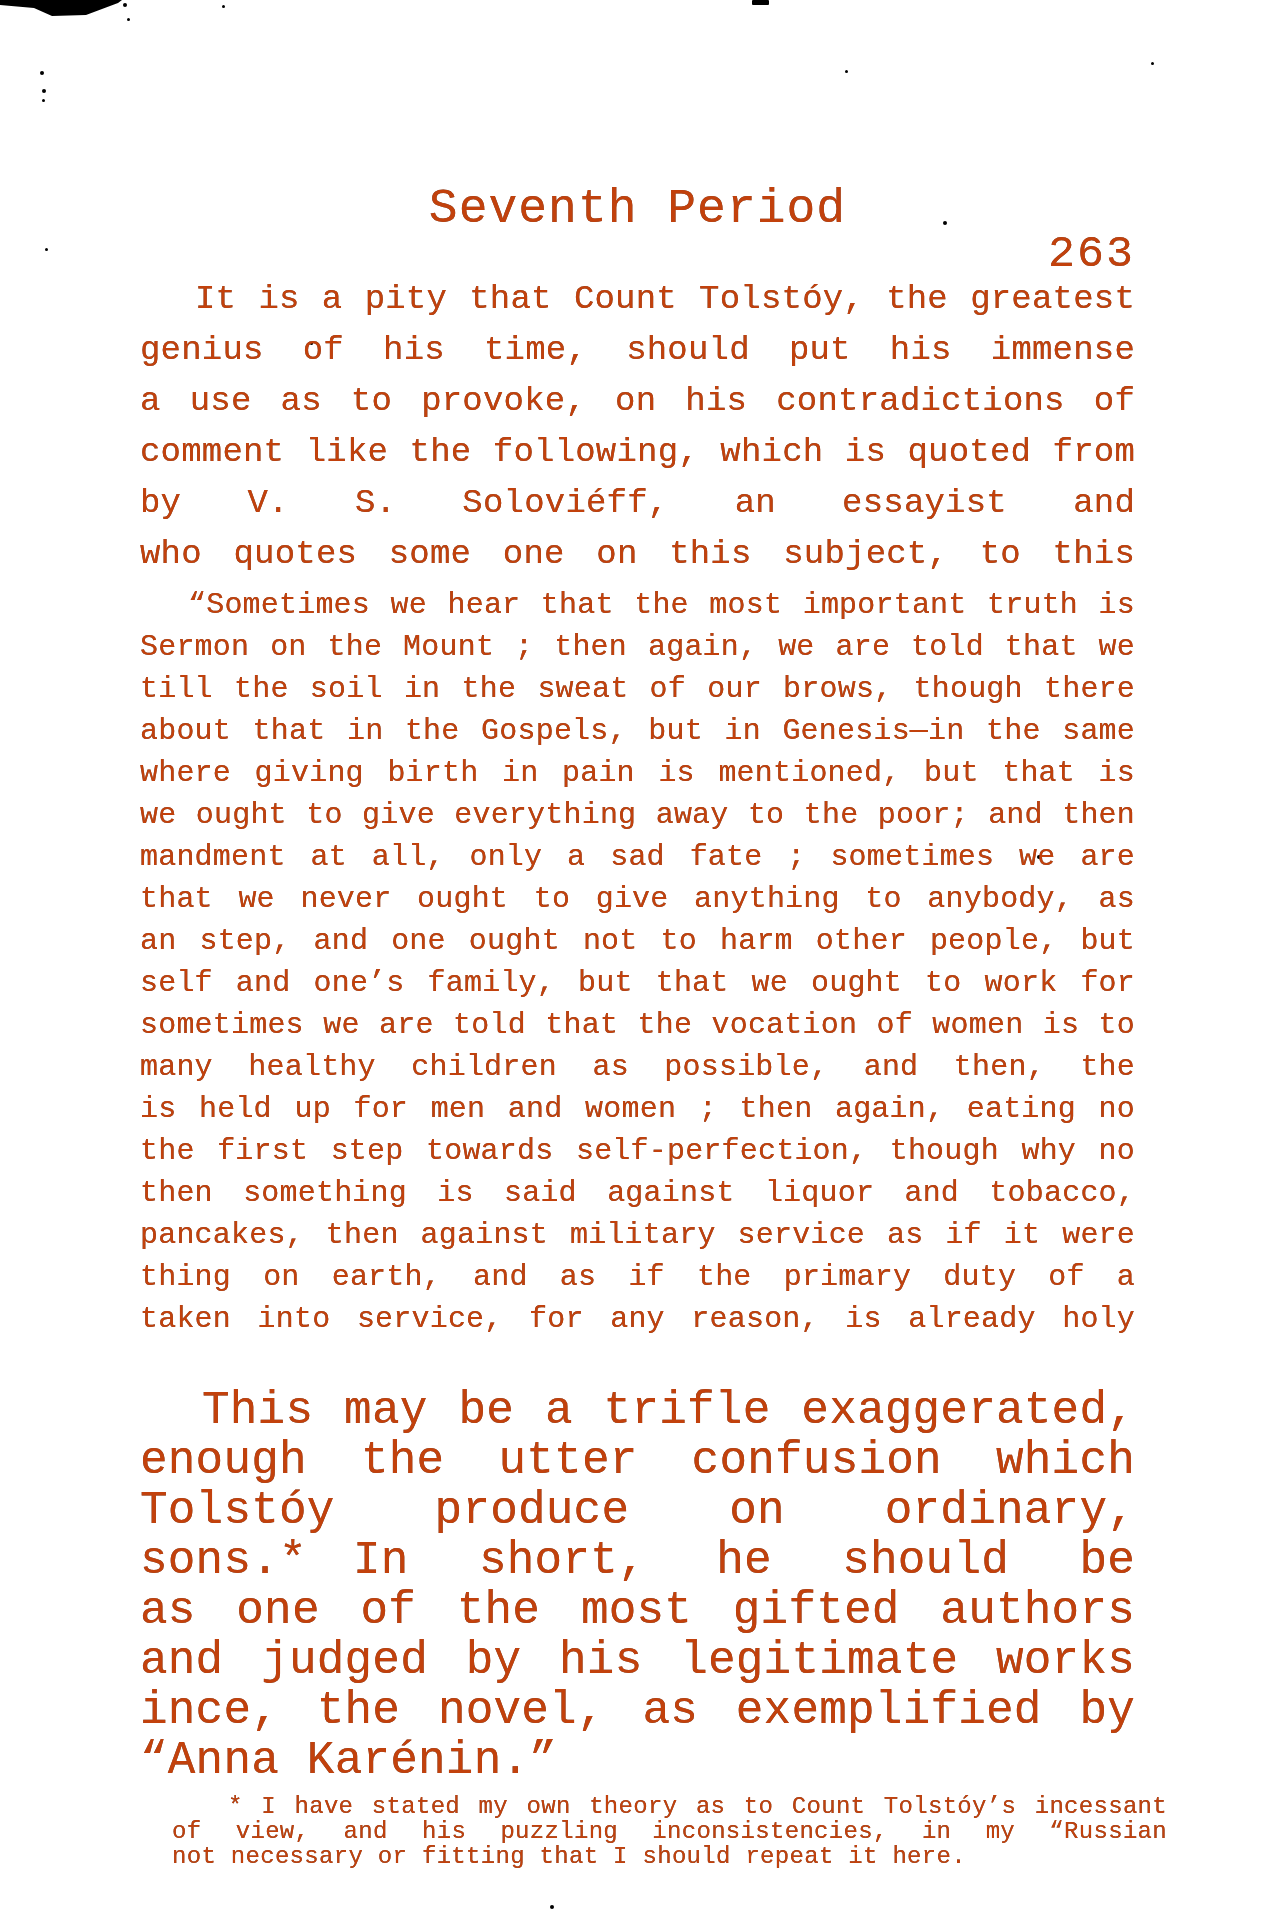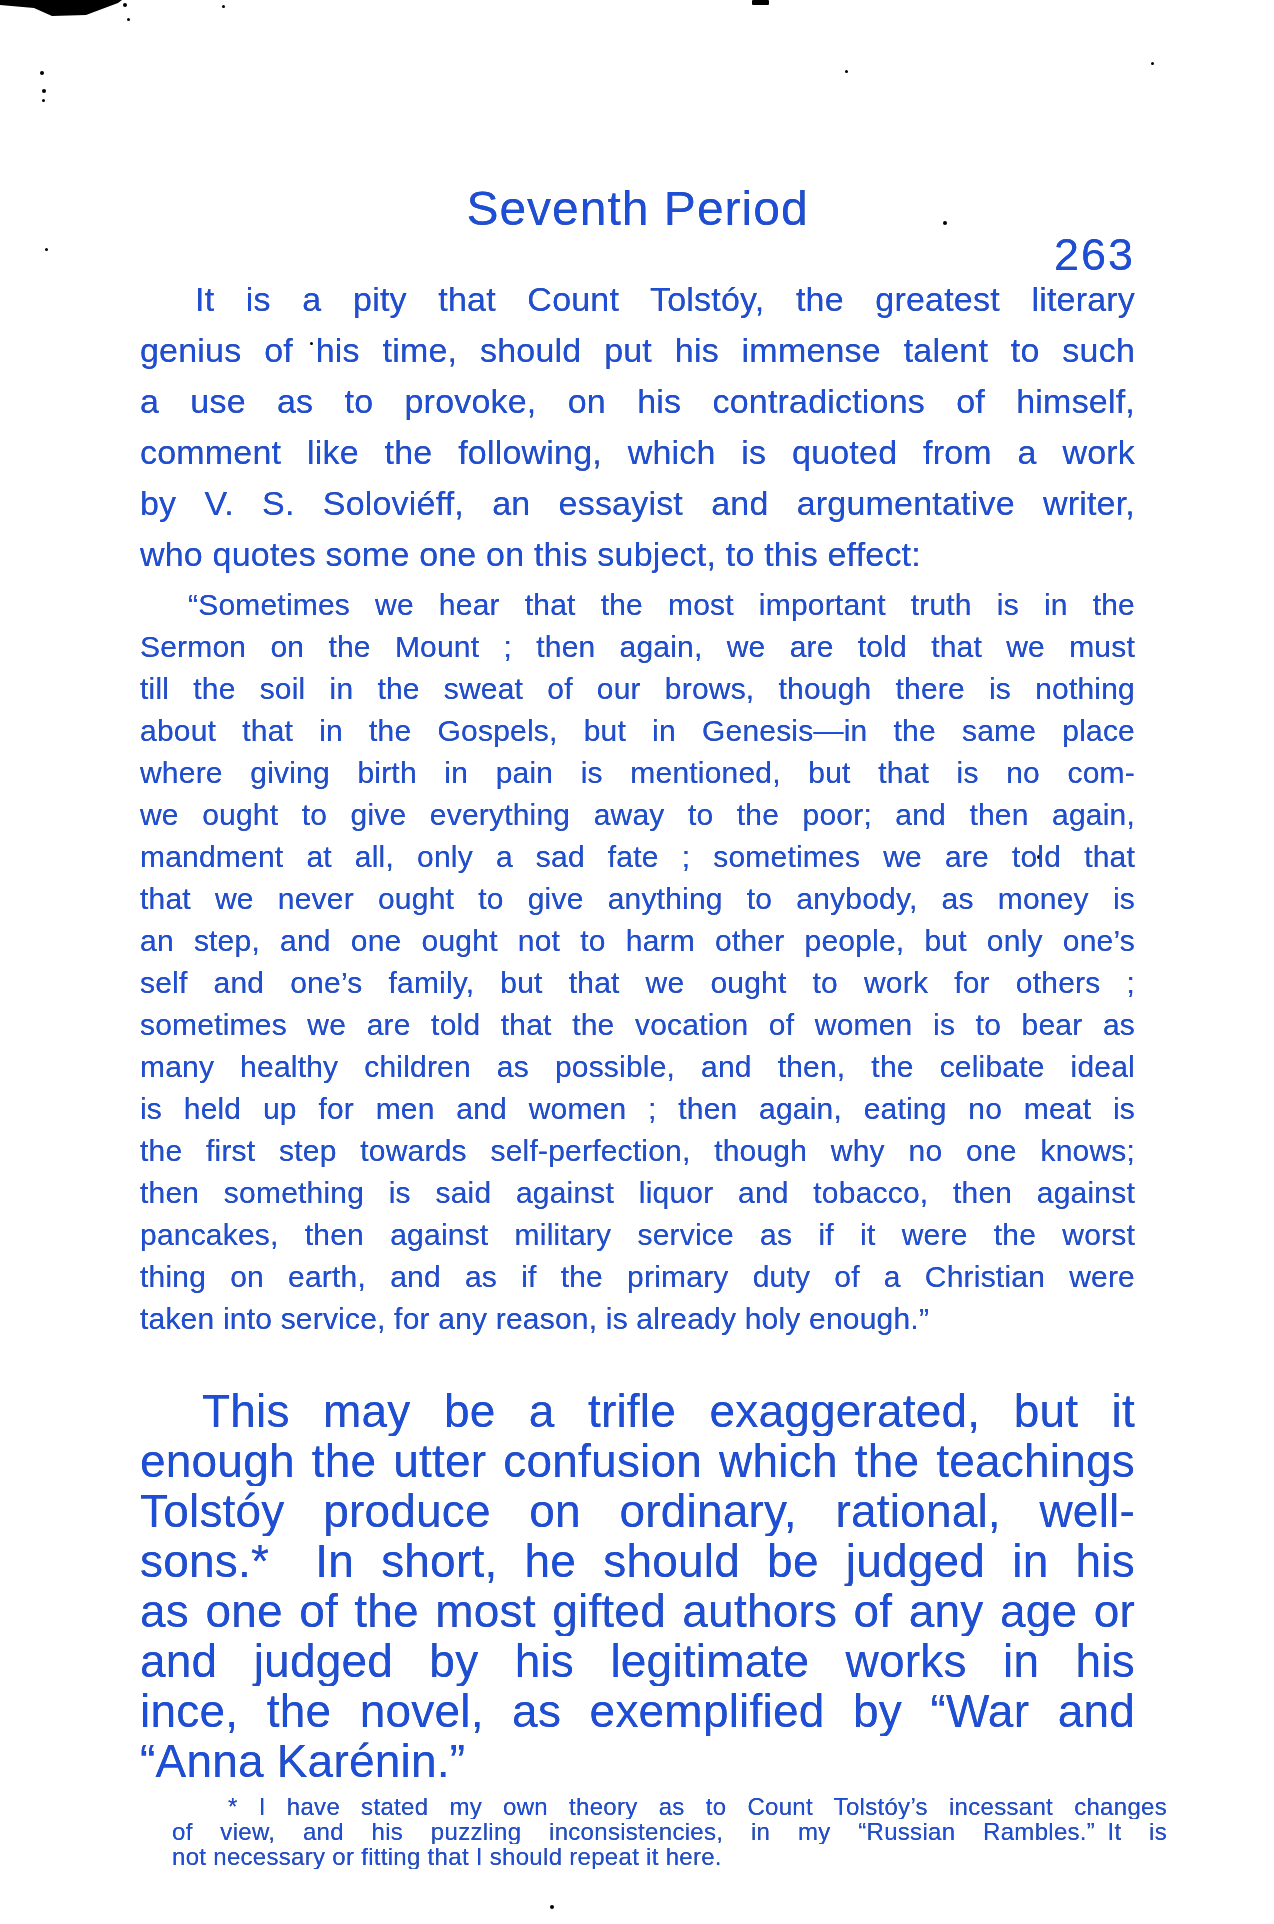--- a/index.html
+++ b/index.html
@@ -2,22 +2,22 @@
 <html><head>
 <meta charset="utf-8">
 <style>
   html,body{margin:0;padding:0;background:#777;}
   .page{
     position:relative;
     width:1274px;height:1924px;
     margin:0 auto;
     background:#fff;
     overflow:hidden;
-    font-family:Liberation Sans, sans-serif;
-    color:#1d4ed8;
+    font-family:Liberation Mono, monospace;
+    color:#c2410c;
     text-shadow:0 0 0.6px rgba(0,0,0,0.65);
   }
   
   .title{
     position:absolute;left:140px;top:183px;width:995px;
     text-align:center;font-size:48px;line-height:52px;
     letter-spacing:1px;
   }
   .pagenum{
     position:absolute;top:186px;right:139px;

